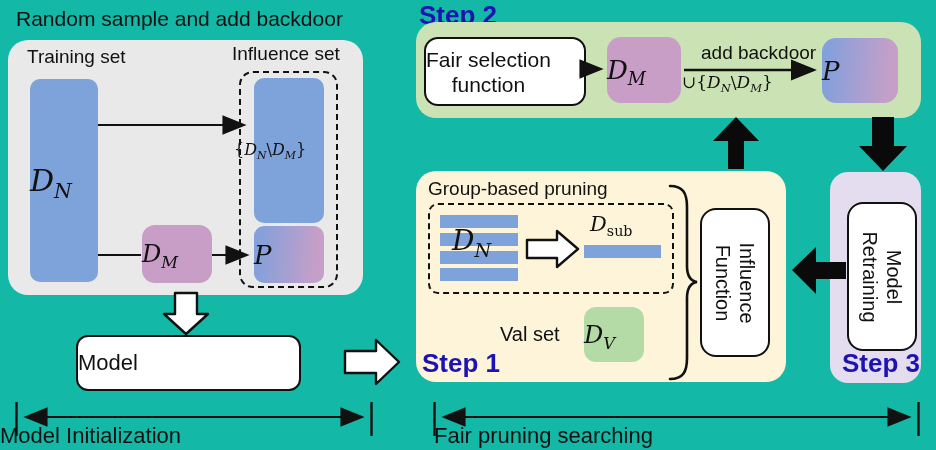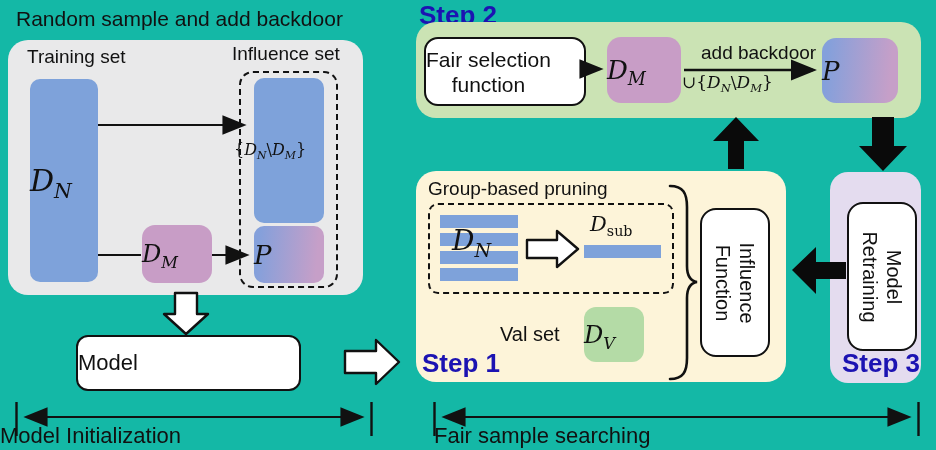--- a/index.html
+++ b/index.html
@@ -127,21 +127,21 @@
 
   <div class="abs panel" style="left:830px; top:172px; width:91px; height:211px; background:#e4dcef; border-radius:18px;"></div>
   <div class="abs whitebox" style="left:847px; top:202px; width:66px; height:145px; border-radius:16px;">
     <div class="vtext">
       <div>Model</div>
       <div>Retraining</div>
     </div>
   </div>
   <div class="abs steplbl" style="left:802px; top:348px;margin-left:40px;">Step 3</div>
 
-  <div class="abs lbl22 center" style="left:434px; top:423px; width:484px;">Fair sample searching</div>
+  <div class="abs lbl22 center" style="left:434px; top:423px; width:484px;">Fair pruning searching</div>
 
   <svg class="overlay" width="936" height="450" viewBox="0 0 936 450">
     <defs>
       <marker id="ah" viewBox="0 0 10 8" refX="8.5" refY="4" markerWidth="11" markerHeight="9" orient="auto-start-reverse">
         <path d="M0,0 L10,4 L0,8 Z" fill="#111"></path>
       </marker>
     </defs>
 
     <line x1="98" y1="125" x2="243" y2="125" stroke="#111" stroke-width="2.2" marker-end="url(#ah)"></line>
     <line x1="98" y1="255" x2="141" y2="255" stroke="#111" stroke-width="2.2"></line>

